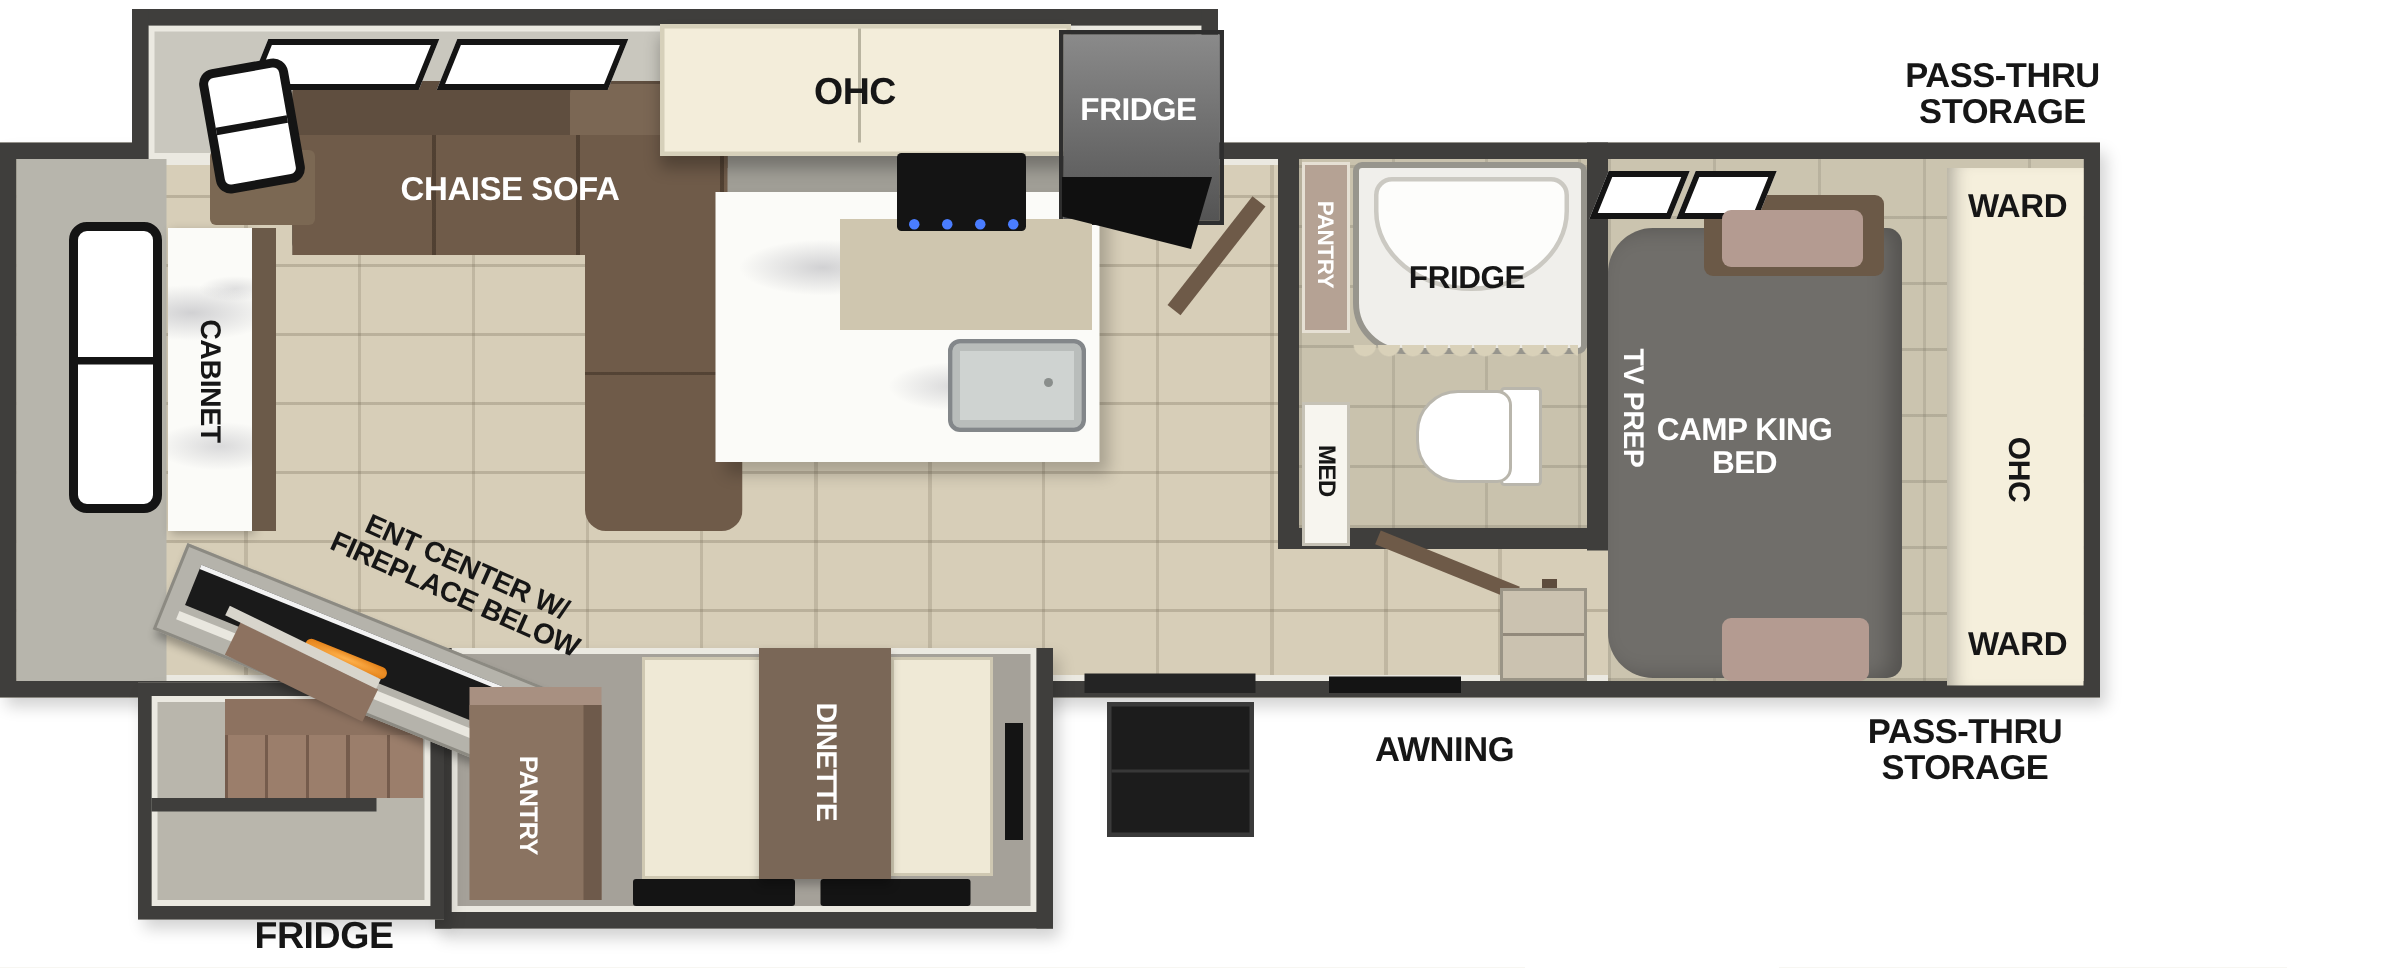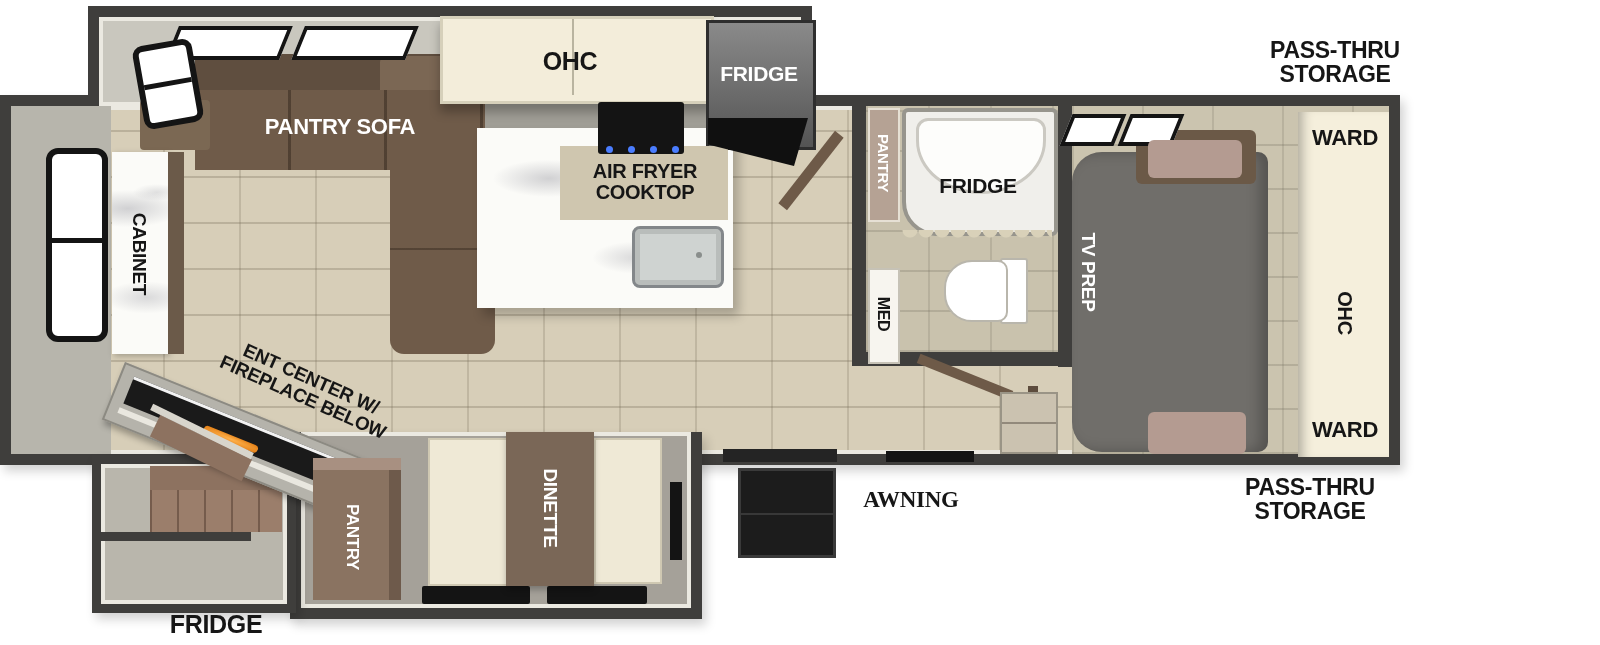--- a/index.html
+++ b/index.html
@@ -63,21 +63,21 @@
     <div class="split"></div>
   </div>
 
   <div class="furn" style="left:195px;top:54px;width:36px;height:116px;background:#55463a;border-radius:8px;"></div>
   <div class="furn" style="left:195px;top:54px;width:290px;height:58px;background:#5f4e3f;border-radius:8px 8px 0 0;"></div>
   <div class="furn" style="left:380px;top:56px;width:105px;height:48px;background:#7b6754;border-radius:6px;"></div>
   <div class="furn" style="left:195px;top:90px;width:290px;height:80px;background:#6f5b49;
               background-image:repeating-linear-gradient(90deg, transparent 0 93px, rgba(50,38,28,.5) 93px 96px);"></div>
   <div class="furn" style="left:390px;top:148px;width:105px;height:206px;background:#6f5b49;border-radius:0 0 14px 14px;
               background-image:linear-gradient(rgba(50,38,28,.45) 2px, transparent 2px);background-position:0 100px;"></div>
-  <div class="lbl w" style="left:340px;top:127px;font-size:22px;">PANTRY SOFA</div>
+  <div class="lbl w" style="left:340px;top:127px;font-size:22px;">CHAISE SOFA</div>
 
   <div class="win" style="left:46px;top:148px;width:50px;height:182px;">
     <div class="split"></div>
   </div>
   <div class="furn" style="left:140px;top:100px;width:70px;height:50px;background:#7b6853;border-radius:4px;"></div>
   <div class="furn marble" style="left:112px;top:152px;width:56px;height:202px;box-shadow:2px 2px 6px rgba(0,0,0,.25);"></div>
   <div class="furn" style="left:168px;top:152px;width:16px;height:202px;background:#6b5a49;"></div>
   <div class="lbl v" style="left:139px;top:254px;font-size:19px;">CABINET</div>
 
   <div class="furn" style="left:125px;top:362px;width:260px;height:58px;transform:rotate(22deg);transform-origin:left top;
@@ -93,22 +93,20 @@
   <div class="furn" style="left:150px;top:436px;width:102px;height:24px;background:#8d7260;transform:rotate(26deg);"></div>
 
   <div class="furn" style="left:150px;top:466px;width:132px;height:24px;background:#8d7260;z-index:7;"></div>
   <div class="furn" style="left:150px;top:490px;width:132px;height:42px;background:#9b7e6b;z-index:7;
               background-image:repeating-linear-gradient(90deg, rgba(60,40,30,.4) 0 2px, transparent 2px 27px);"></div>
   <div class="lbl" style="left:216px;top:624px;font-size:25px;">FRIDGE</div>
 
   <div class="furn" style="left:455px;top:100px;width:260px;height:34px;background:#a09e96;z-index:9;"></div>
   <div class="furn marble" style="left:477px;top:128px;width:256px;height:180px;box-shadow:6px 8px 10px rgba(0,0,0,.22);z-index:10;"></div>
   <div class="furn" style="left:560px;top:146px;width:168px;height:74px;background:#cfc6af;z-index:11;"></div>
-  <div class="lbl" style="left:645px;top:182px;font-size:20px;z-index:41;">AIR FRYER
-COOKTOP</div>
   <div class="furn" style="left:598px;top:102px;width:86px;height:52px;background:#141414;border-radius:3px;z-index:12;"></div>
   <div class="furn" style="left:606px;top:146px;width:7px;height:7px;border-radius:50%;background:#4a7dff;z-index:13;
               box-shadow:22px 0 #4a7dff,44px 0 #4a7dff,66px 0 #4a7dff;"></div>
   <div class="furn" style="left:632px;top:226px;width:86px;height:56px;background:#cfd3d1;border:3px solid #83878a;border-radius:8px;z-index:12;
               box-shadow:inset 0 0 0 5px #b9bdbb;"></div>
   <div class="furn" style="left:696px;top:252px;width:6px;height:6px;border-radius:50%;background:#8a8e8c;z-index:13;"></div>
 
   <div class="furn" style="left:440px;top:16px;width:268px;height:82px;background:#f3edda;border:3px solid #d6d0ba;
               box-shadow:0 8px 10px rgba(0,0,0,.28);z-index:10;"></div>
   <div class="furn" style="left:572px;top:19px;width:2px;height:76px;background:#b9b4a0;z-index:11;"></div>
@@ -145,20 +143,22 @@
 
   <div class="sky" style="left:1066px;top:114px;width:46px;height:24px;"></div>
   <div class="sky" style="left:1124px;top:114px;width:46px;height:24px;"></div>
 
   <div class="furn" style="left:1072px;top:152px;width:196px;height:300px;background:#706e6a;border-radius:30px 10px 10px 30px;
               box-shadow:inset -8px 0 14px rgba(0,0,0,.25);z-index:10;"></div>
   <div class="furn" style="left:1136px;top:130px;width:120px;height:54px;background:#6b5947;border-radius:6px;z-index:11;"></div>
   <div class="furn" style="left:1148px;top:140px;width:94px;height:38px;background:#b49b91;border-radius:6px;z-index:12;"></div>
   <div class="furn" style="left:1148px;top:412px;width:98px;height:42px;background:#b49b91;border-radius:6px;z-index:11;"></div>
   <div class="lbl w v" style="left:1088px;top:272px;font-size:19px;">TV PREP</div>
+  <div class="lbl w" style="left:1163px;top:298px;font-size:21px;">CAMP KING
+BED</div>
 
   <div class="furn" style="left:1298px;top:112px;width:91px;height:345px;background:#f5efdc;
               box-shadow:inset 12px 0 12px -8px rgba(0,0,0,.3);z-index:10;"></div>
   <div class="lbl" style="left:1345px;top:138px;font-size:22px;">WARD</div>
   <div class="lbl v" style="left:1345px;top:313px;font-size:20px;">OHC</div>
   <div class="lbl" style="left:1345px;top:430px;font-size:22px;">WARD</div>
 
   <div class="furn" style="left:313px;top:458px;width:88px;height:26px;background:#a89081;z-index:10;"></div>
   <div class="furn" style="left:313px;top:470px;width:88px;height:130px;background:#8a7361;z-index:10;"></div>
   <div class="furn" style="left:389px;top:470px;width:12px;height:130px;background:#6e5a4b;z-index:11;"></div>
@@ -170,19 +170,19 @@
   <div class="lbl w v" style="left:550px;top:508px;font-size:19px;">DINETTE</div>
   <div class="furn" style="left:422px;top:586px;width:108px;height:18px;background:#141414;border-radius:2px;z-index:10;"></div>
   <div class="furn" style="left:547px;top:586px;width:100px;height:18px;background:#141414;border-radius:2px;z-index:10;"></div>
   <div class="furn" style="left:670px;top:482px;width:12px;height:78px;background:#141414;z-index:10;"></div>
 
   <div class="furn" style="left:723px;top:449px;width:114px;height:13px;background:#242424;z-index:10;"></div>
   <div class="furn" style="left:738px;top:468px;width:92px;height:84px;background:#1c1c1c;border:3px solid #3a3a3a;z-index:10;
               background-image:linear-gradient(rgba(255,255,255,.12) 2px, transparent 2px);background-position:0 42px;"></div>
   <div class="furn" style="left:886px;top:451px;width:88px;height:11px;background:#141414;z-index:10;"></div>
 
-  <div class="lbl" style="left:911px;top:500px;font-size:23px;font-family:Liberation Serif, serif;">AWNING</div>
+  <div class="lbl" style="left:963px;top:500px;font-size:23px;">AWNING</div>
   <div class="lbl" style="left:1335px;top:63px;font-size:23px;">PASS-THRU
 STORAGE</div>
   <div class="lbl" style="left:1310px;top:500px;font-size:23px;">PASS-THRU
 STORAGE</div>
 
 </div>
 
 </body></html>

